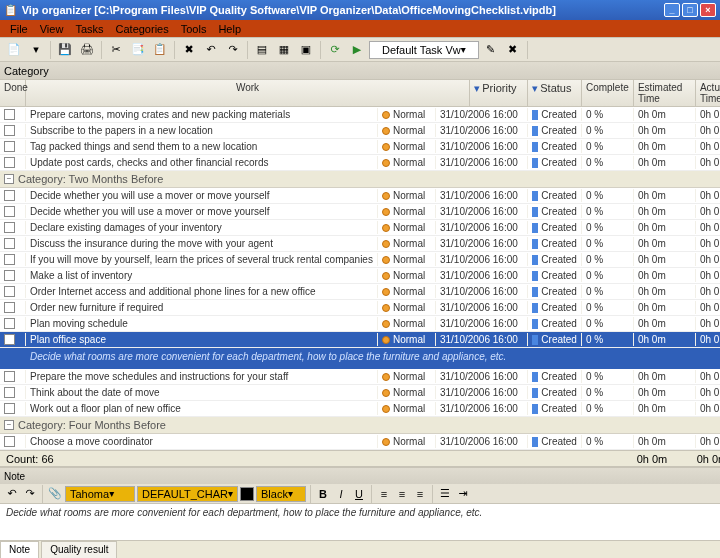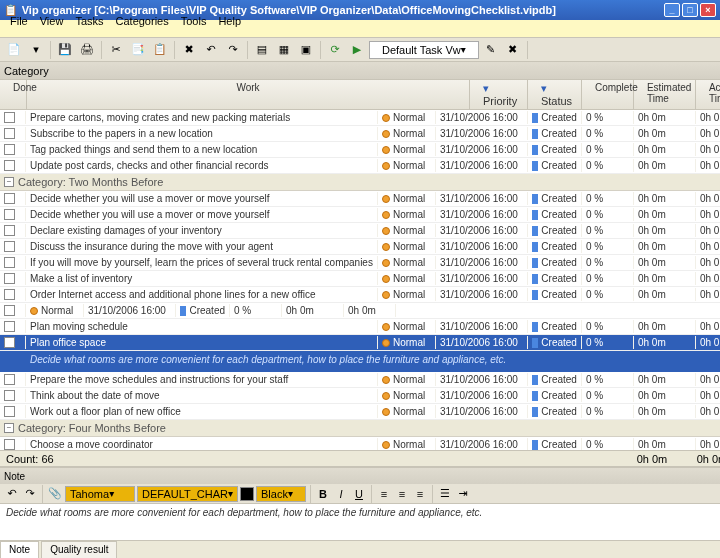--- a/index.html
+++ b/index.html
@@ -2,33 +2,33 @@
 <html><head>
 <meta charset="utf-8">
 <style>
 * { margin:0; padding:0; box-sizing:border-box; font-family:Tahoma,Arial,sans-serif; font-size:11px; }
 body { background:#ece9d8; width:720px; height:558px; overflow:hidden; }
 .titlebar { background:linear-gradient(#3b77d3,#2f5fb8); height:20px; display:flex; align-items:center; padding:0 4px; color:#fff; font-weight:bold; }
 .titlebar .title { flex:1; overflow:hidden; white-space:nowrap; text-overflow:ellipsis; }
 .titlebar .btns { display:flex; gap:2px; }
 .titlebar .btn { width:16px; height:14px; background:#4a86e0; border:1px solid #fff; border-radius:2px; text-align:center; line-height:12px; font-size:9px; cursor:pointer; }
 .titlebar .btn.close { background:#e04a4a; }
-.menubar { background:#fef9c3; height:18px; display:flex; align-items:flex-end; padding:8px 4px; border-bottom:1px solid #c8c4b7; }
+.menubar { background:#c2410c; height:18px; display:flex; align-items:center; padding:8px 4px; border-bottom:1px solid #c8c4b7; }
 .menubar span { padding:2px 6px; cursor:pointer; }
 .toolbar { background:#e7e3d6; height:24px; display:flex; align-items:center; padding:0 4px; gap:2px; border-bottom:1px solid #c8c4b7; }
 .tb-btn { width:20px; height:20px; border:1px solid transparent; display:flex; align-items:center; justify-content:center; cursor:pointer; border-radius:2px; }
 .tb-sep { width:1px; height:18px; background:#c8c4b7; margin:0 2px; }
 .tb-drop { height:18px; border:1px solid #aaa; background:#fff; padding:0 12px; display:flex; align-items:center; min-width:80px; font-size:10px; }
 .main { display:flex; height:calc(558px - 20px - 18px - 24px); }
 .left { flex:1; display:flex; flex-direction:column; border-right:1px solid #c8c4b7; }
 .catbar { background:linear-gradient(#e0dcd0,#d4d0c4); height:18px; display:flex; align-items:center; padding:0 4px; border-bottom:1px solid #c8c4b7; }
 .catbar .lbl { flex:1; }
 .grid { flex:1; overflow-y:auto; background:#fff; position:relative; }
 .ghdr { display:flex; background:linear-gradient(#f4f2eb,#e4e1d5); border-bottom:1px solid #c8c4b7; position:sticky; top:0; }
-.ghdr .gc { border-right:1px solid #c8c4b7; padding:2px 13px; font-size:10px; color:#333; }
+.ghdr .gc { border-right:1px solid #c8c4b7; padding:2px 4px; font-size:10px; color:#333; }
 .gc.done{width:26px;} .gc.name{flex:1;} .gc.pri{width:58px;} .gc.due{width:92px;} .gc.stat{width:54px;} .gc.comp{width:52px;} .gc.est{width:62px;} .gc.act{width:52px;}
 .grp { background:#ece9d8; padding:2px 4px; border-bottom:1px solid #d4d0c4; display:flex; align-items:center; font-size:10px; color:#555; }
 .grp .exp{width:10px;height:10px;border:1px solid #888;background:#fff;margin-right:4px;text-align:center;line-height:8px;font-size:8px;}
 .row { display:flex; border-bottom:1px solid #eee; align-items:center; height:16px; }
 .row .gc { border-right:1px solid #f2f0e8; padding:1px 4px; font-size:10px; color:#333; overflow:hidden; white-space:nowrap; text-overflow:ellipsis; display:flex; align-items:center; }
 .row .chk { width:11px;height:11px;border:1px solid #888;background:#fff;cursor:pointer; }
 .row .flag { width:8px;height:8px;border-radius:50%;background:#f0a030;margin-right:3px;display:inline-block;border:1px solid #c07010;}
 .row .sticon { width:10px;height:10px;background:#4a86e0;margin-right:3px;display:inline-block;}
 .row.sel { background:#2f5fb8; }
 .row.sel .gc { color:#fff; }
@@ -247,20 +247,21 @@
             <div class="gc due">31/10/2006 16:00</div>
             <div class="gc stat"><span class="sticon"></span>Created</div>
             <div class="gc comp">0 %</div>
             <div class="gc est">0h 0m</div>
             <div class="gc act">0h 0m</div>
           </div>
           <div class="row">
             <div class="gc done">
               <span class="chk"></span>
             </div>
+            <div class="gc name">Order new furniture if required</div>
             <div class="gc pri"><span class="flag"></span>Normal</div>
             <div class="gc due">31/10/2006 16:00</div>
             <div class="gc stat"><span class="sticon"></span>Created</div>
             <div class="gc comp">0 %</div>
             <div class="gc est">0h 0m</div>
             <div class="gc act">0h 0m</div>
           </div>
           <div class="row">
             <div class="gc done">
               <span class="chk"></span>

